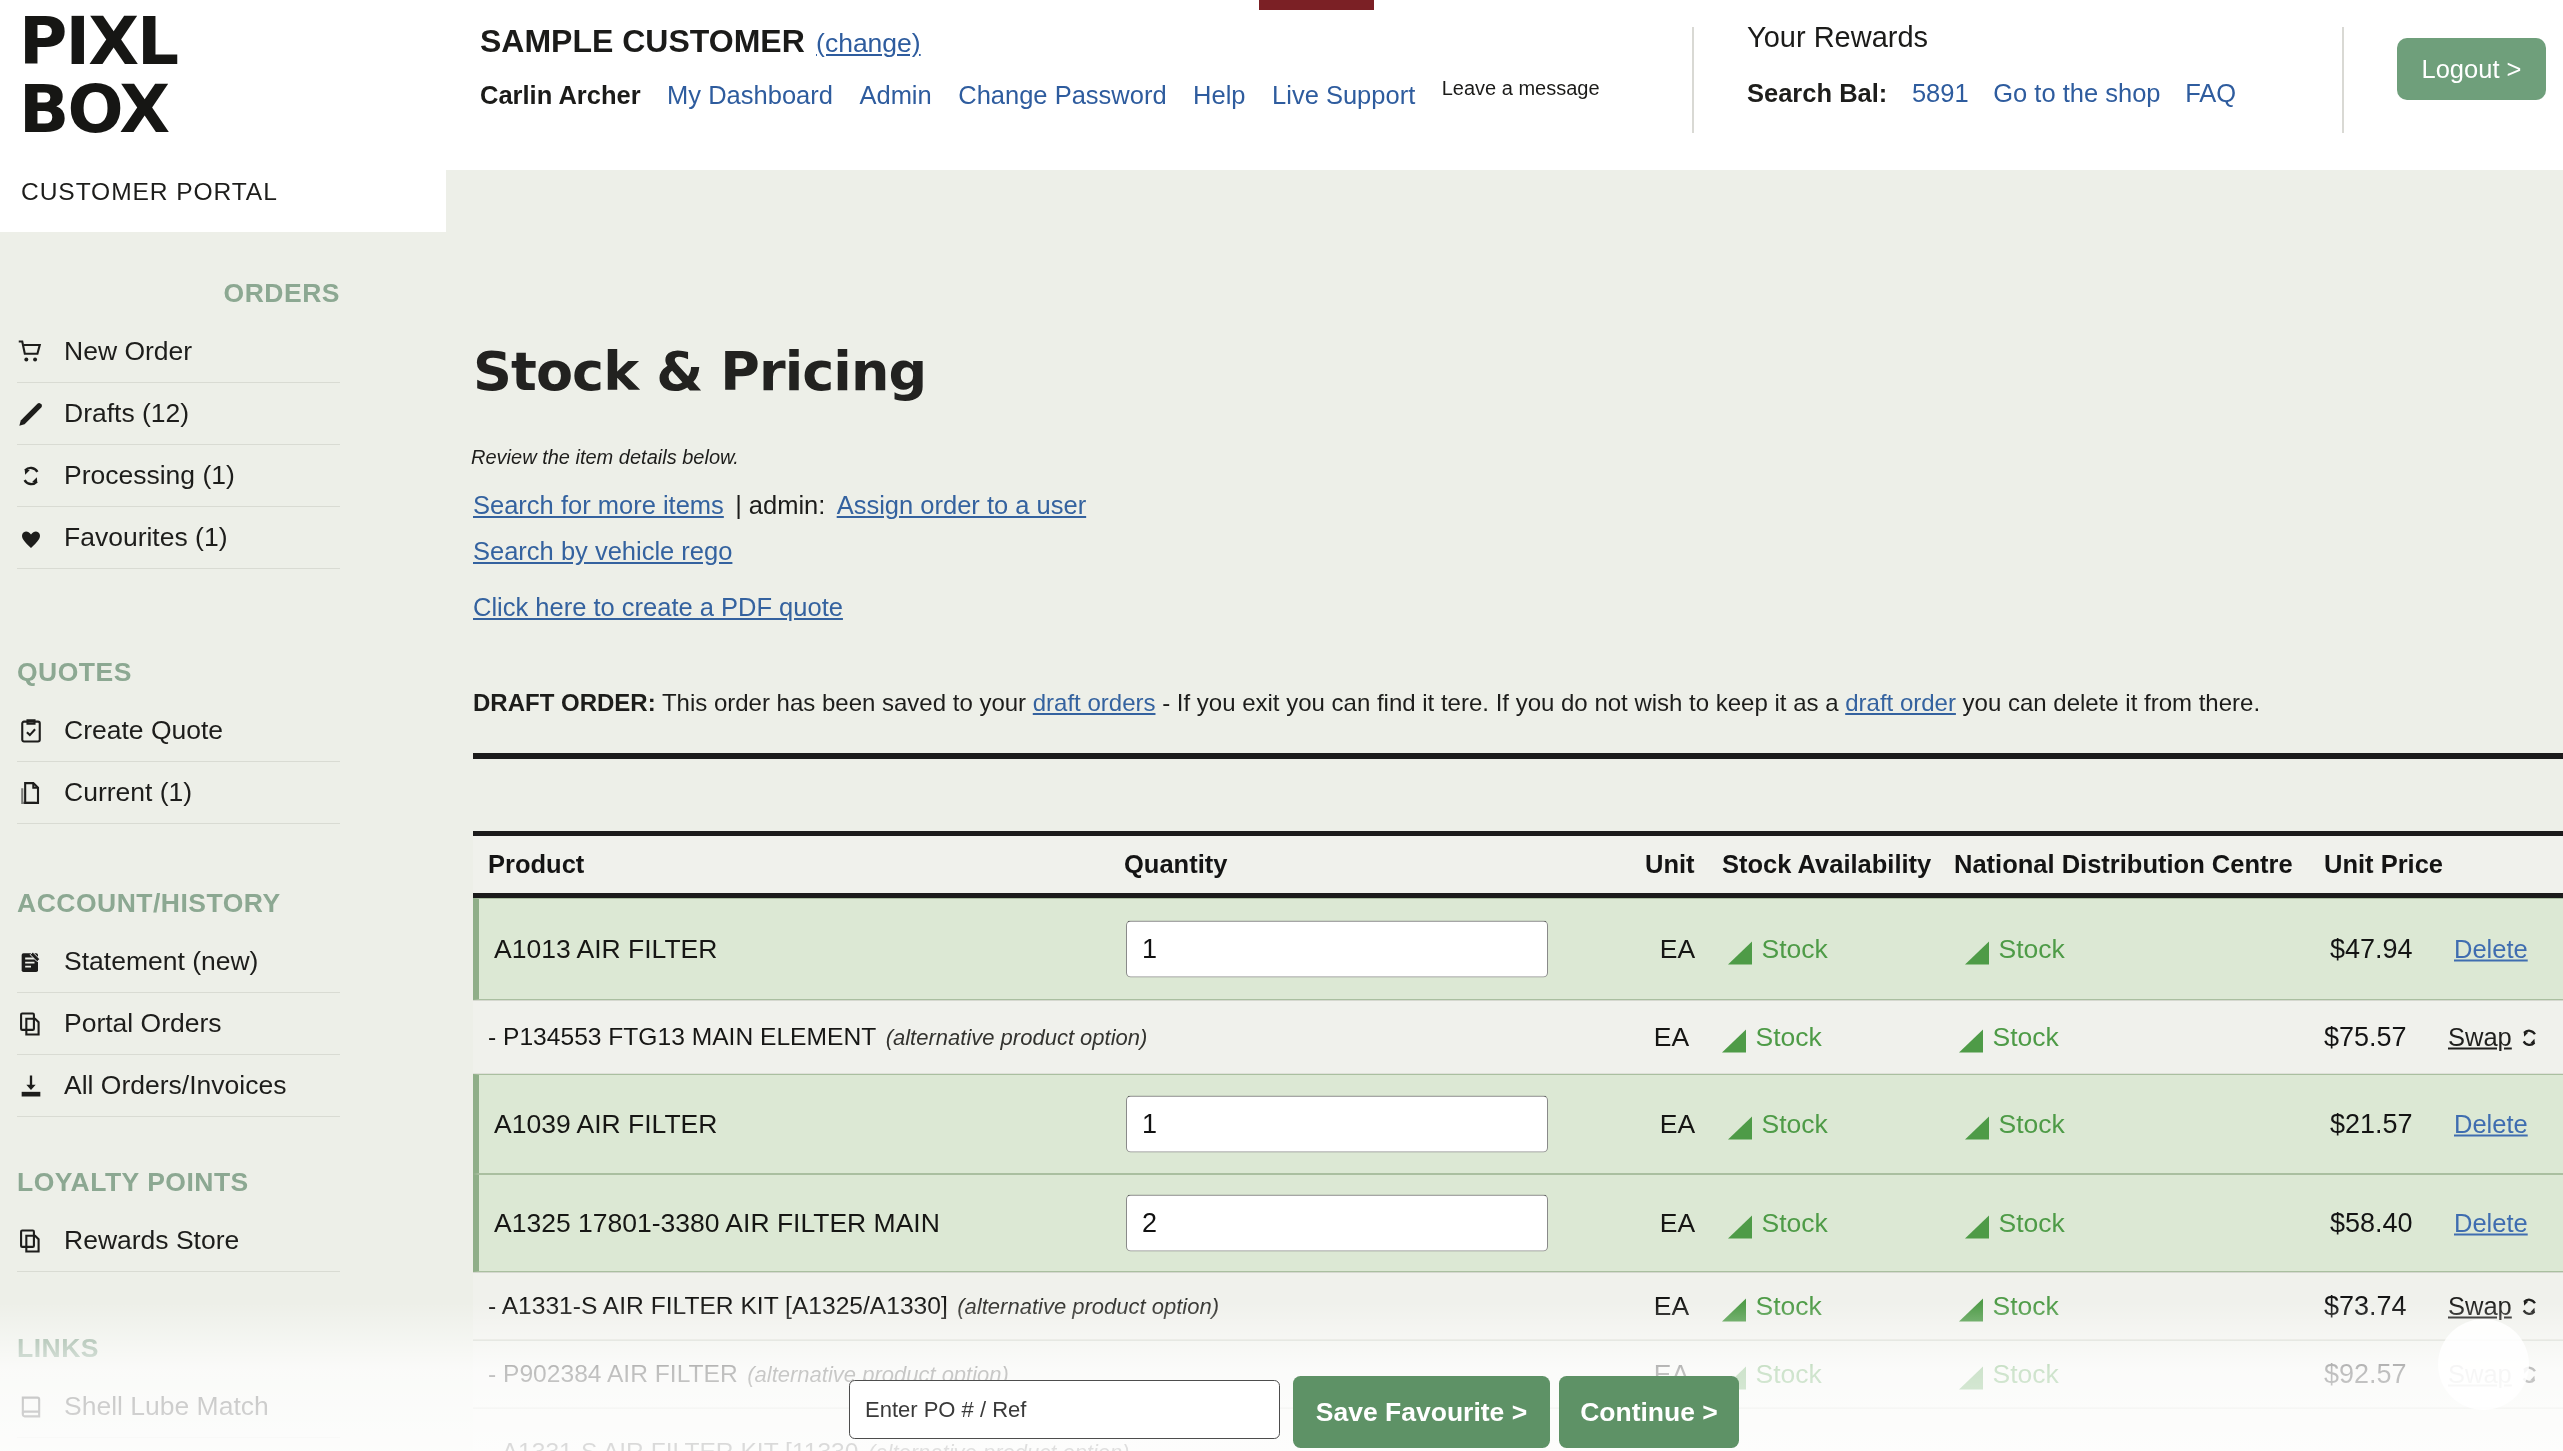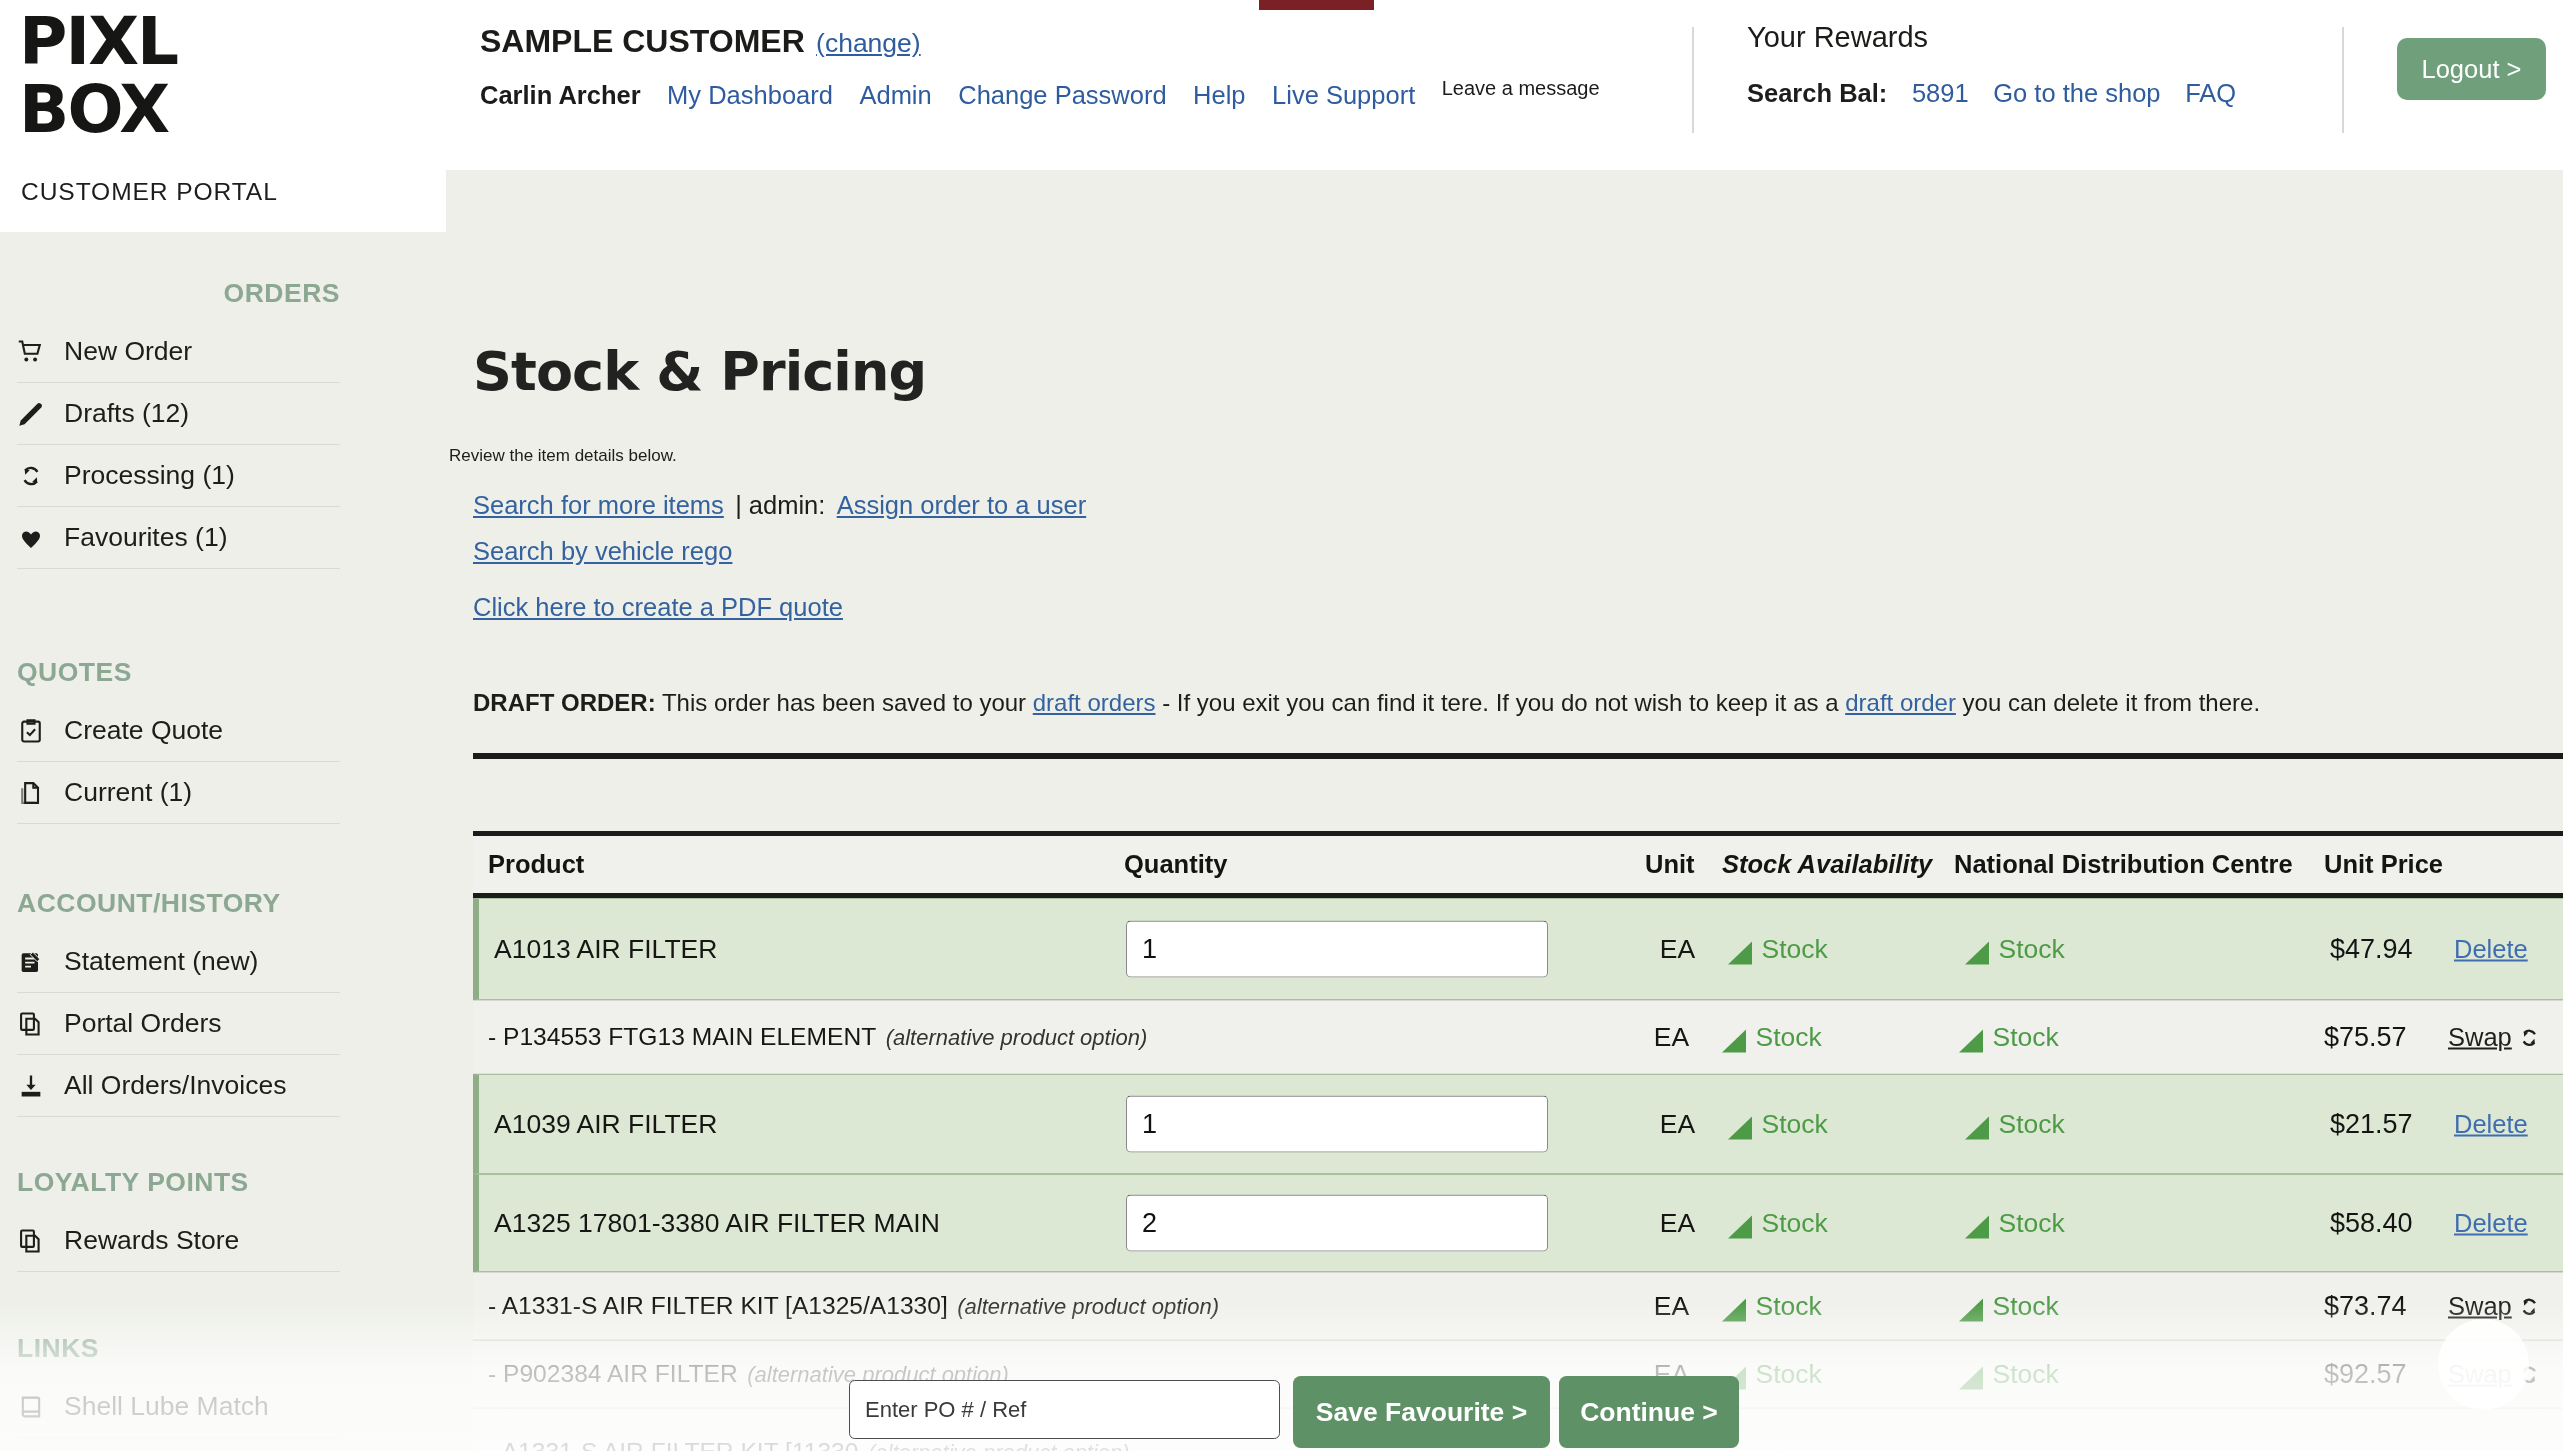--- a/index.html
+++ b/index.html
@@ -29,37 +29,37 @@
 
   
   .side-section { position:absolute; left:17px; width:323px; }
   .side-heading { font-size:26.5px; font-weight:bold; color:#8ca892; letter-spacing:0.5px; height:43px; }
   .side-item { display:flex; align-items:center; gap:19px; height:62px; border-bottom:0.9px solid #d9dbd3; font-size:26.5px; color:#1d1d1b; cursor:pointer; }
   .side-item svg { width:28px; height:28px; flex:0 0 28px; color:#1d1d1b; }
   .s-orders { top:278px;text-align:right; } .s-quotes { top:657px; } .s-account { top:888px; } .s-loyalty { top:1167px; } .s-links { top:1333px; }
 
   
   .page-title { position:absolute; left:473px; top:340px; font-family:"DejaVu Sans", sans-serif; font-weight:bold; font-size:54px; letter-spacing:-0.9px; color:#222220; }
-  .intro { position:absolute; left:449px; top:446px; font-size:17px; }
+  .intro { position:absolute; left:471px; top:446px; font-size:20px;font-style:italic; }
   .mainlink { color:#34629f; text-decoration:underline; }
   .links-1 { position:absolute; left:473px; top:491px; font-size:25.5px; display:flex; gap:11.3px; }
   .links-2 { position:absolute; left:473px; top:537px; font-size:25.5px; }
   .links-3 { position:absolute; left:473px; top:593px; font-size:25.5px; }
   .draft-line { position:absolute; left:473px; top:689px; font-size:24px; width:2091px; white-space:nowrap; }
   .draft-line b { font-weight:bold; }
   .draft-line a { color:#34629f; text-decoration:underline; }
   .rule-heavy { position:absolute; left:473px; top:753px; width:2091px; height:5.7px; background:#1b1b1b; }
 
   
   .tbl { position:absolute; left:473px; top:831px; width:2091px; }
   .tbl .line-a { height:4.7px; background:#1b1b1b; }
   .tbl .line-b { height:5.7px; background:#1b1b1b; }
   .thead { position:relative; height:57px; background:#f0f1ec; }
   .thead span { position:absolute; top:50%; transform:translateY(-50%); font-size:25.5px; font-weight:bold; color:#141414; white-space:nowrap; }
-  .h-prod{left:15px;} .h-qty{left:651px;} .h-unit{left:1172px;} .h-stock{left:1249px;font-style:italic;} .h-ndc{left:1481px;} .h-price{left:1851px;}
+  .h-prod{left:15px;} .h-qty{left:651px;} .h-unit{left:1172px;} .h-stock{left:1249px;} .h-ndc{left:1481px;} .h-price{left:1851px;}
 
   .trow { position:relative; width:2091px; }
   .trow.green { background:#dce8d4; border:1.9px solid #aabfa0; border-left:6.6px solid #8fae88; }
   .trow.alt { background:#f0f1ec; border-top:0.9px solid #d5d8cf; border-bottom:1.9px solid #dfe1d9; }
   .r0{height:102px;} .r1{height:74px;} .r2{height:100px;} .r3{height:98px;} .r4{height:68px;} .r5{height:68px;} .r6{height:87px;}
   .cell { position:absolute; top:50%; transform:translateY(-50%); white-space:nowrap; }
   .c-prod { left:15px; font-size:26.5px; color:#161614; }
   .alt .c-prod { font-size:24.6px; }
   .c-note { font-style:italic; font-size:22px; color:#33332f; margin-left:9.5px; }
   .c-qty { left:647px; }

